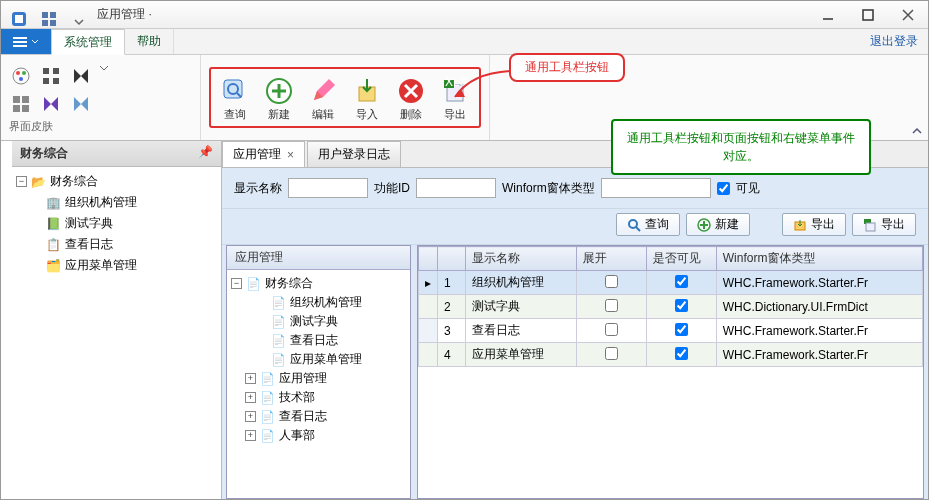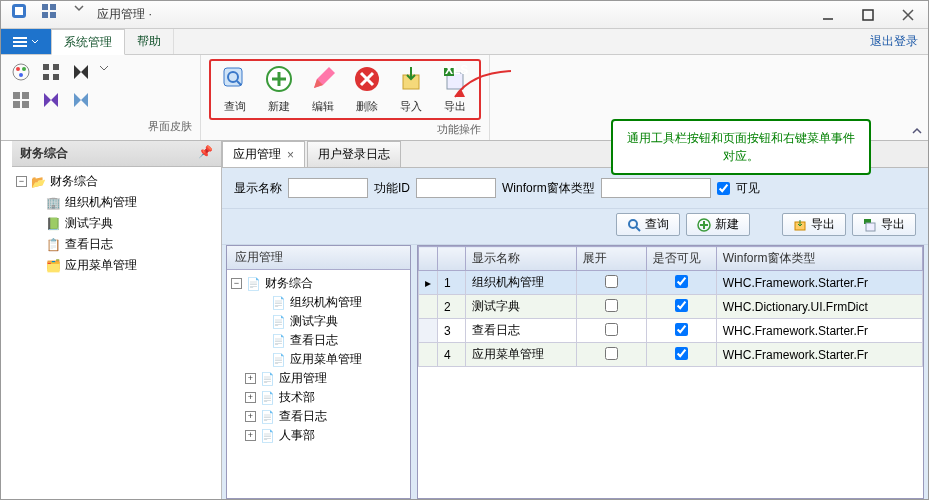--- a/index.html
+++ b/index.html
@@ -11,22 +11,22 @@
 .titlebar .wbtn { width: 40px; height: 26px; display: flex; align-items: center; justify-content: center; color: #555; }
 .menubar { height: 26px; background: #f3f3f3; display: flex; align-items: stretch; border-bottom: 1px solid #ccc; }
 .menubar .filebtn { width: 50px; background: #1e73cc; color: #fff; display: flex; align-items: center; justify-content: center; gap: 4px; }
 .menubar .tab { padding: 0 12px; display: flex; align-items: center; border-right: 1px solid #ddd; color: #14532d; }
 .menubar .tab.active { background: #fff; border-bottom: 1px solid #fff; margin-bottom: -1px; border-top: 1px solid #ccc; border-left:1px solid #ccc; border-right:1px solid #ccc; }
 .menubar .spacer { flex: 1; }
 .menubar .logout { padding: 0 10px; color: #1e5aa8; display: flex; align-items: center; }
 .ribbon { display: flex; background: #fafafa; border-bottom: 1px solid #bbb; height: 86px; }
 .rgroup { border-right: 1px solid #ddd; padding: 4px 8px; display: flex; flex-direction: column; }
 .rgroup .btns { flex: 1; display: flex; align-items: center; gap: 6px; }
-.rgroup .lbl { text-align: right; color: #666; font-size: 11px; padding: 2px 0; }
-.ic { width: 24px; height: 24px; display: inline-flex; align-items: flex-start; justify-content: center; font-weight: bold; }
+.rgroup .lbl { text-align: left; color: #666; font-size: 11px; padding: 2px 0; }
+.ic { width: 24px; height: 24px; display: inline-flex; align-items: flex-end; justify-content: center; }
 .bigbtn { display: flex; flex-direction: column; align-items: center; gap: 2px; padding: 2px 6px; cursor: pointer; }
 .bigbtn .ic { width: 32px; height: 32px; }
 .bigbtn span { font-size: 11px; color: #333; }
 .ribbon-highlight { border: 2px solid #e03030; border-radius: 3px; padding: 2px; display: flex; }
 .smallcol { display: flex; flex-direction: column; gap: 4px; }
 .annot { position: absolute; }
 .callout-box { border: 2px solid #e03030; border-radius: 8px; background: #fff; color: #e03030; padding: 4px 14px; position: absolute; }
 .green-box { border: 2px solid #008000; border-radius: 4px; background: #fff; color: #008000; padding: 8px 14px; position: absolute; text-align: center; line-height: 1.5; }
 .body { flex: 1; display: flex; min-height: 0; padding-left: 11px; }
 .sidebar { width: 210px; border-right: 1px solid #bbb; display: flex; flex-direction: column; background: #f5f5f5; }
@@ -208,58 +208,58 @@
                 <svg width="28" height="28">
                   <path d="M5 23 L8 14 L20 2 L26 8 L14 20 Z" fill="#f7a"></path>
                   <path d="M5 23 L8 14 L14 20 Z" fill="#e66"></path>
                 </svg>
               </span>
               <span>编辑</span>
             </div>
           <div class="bigbtn">
               <span class="ic">
                 <svg width="28" height="28">
+                  <rect x="6" y="10" width="16" height="14" fill="#f5d97a" stroke="#c8a030"></rect>
+                  <path d="M14 2 V14 M10 10 L14 14 L18 10" stroke="#2a8a2a" stroke-width="2" fill="none"></path>
+                </svg>
+              </span>
+              <span>导入</span>
+            </div>
+          <div class="bigbtn">
+              <span class="ic">
+                <svg width="28" height="28">
                   <circle cx="14" cy="14" r="12" fill="#d33"></circle>
                   <path d="M8 8 L20 20 M20 8 L8 20" stroke="#fff" stroke-width="3"></path>
                 </svg>
               </span>
               <span>删除</span>
-            </div>
-          <div class="bigbtn">
-              <span class="ic">
-                <svg width="28" height="28">
-                  <rect x="6" y="10" width="16" height="14" fill="#f5d97a" stroke="#c8a030"></rect>
-                  <path d="M14 2 V14 M10 10 L14 14 L18 10" stroke="#2a8a2a" stroke-width="2" fill="none"></path>
-                </svg>
-              </span>
-              <span>导入</span>
             </div>
           <div class="bigbtn">
               <span class="ic">
                 <svg width="28" height="28">
                   <rect x="6" y="8" width="16" height="16" fill="#eef" stroke="#89a"></rect>
                   <rect x="3" y="3" width="10" height="8" fill="#2a8a2a"></rect>
                   <text x="4" y="9" fill="#fff" font-size="6">XLS</text>
                 </svg>
               </span>
               <span>导出</span>
             </div>
         </div>
       </div>
-      <div class="lbl">功能操作</div>
     </div>
     <div style="flex:1;position:relative">
       <div style="position:absolute;right:4px;bottom:2px">
           <svg width="14" height="14">
             <path d="M3 9 L7 5 L11 9" stroke="#557" fill="none" stroke-width="1.5"></path>
           </svg>
         </div>
     </div>
   </div>
 
+  <div class="callout-box annot" style="left:508px; top:52px">通用工具栏按钮</div>
   <svg class="annot" style="left:450px; top:66px" width="70" height="40">
       <path d="M60 4 Q20 6 4 30" stroke="#e03030" fill="none" stroke-width="2"></path>
       <path d="M4 30 L10 22 L14 30 Z" fill="#e03030"></path>
     </svg>
   <div class="green-box annot" style="left:610px; top:118px; width:260px">通用工具栏按钮和页面按钮和右键菜单事件对应。</div>
 
   <div class="body">
     <div class="sidebar">
       <div class="hdr">
           <span>财务综合</span>

